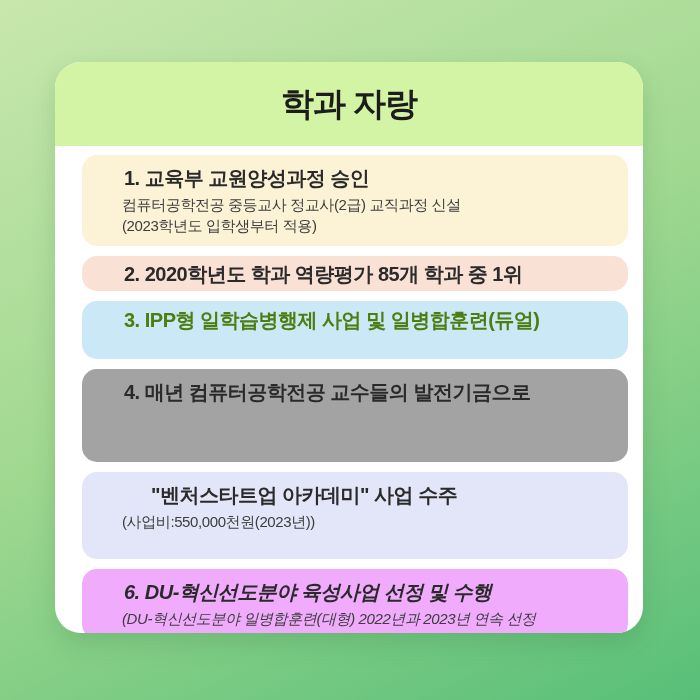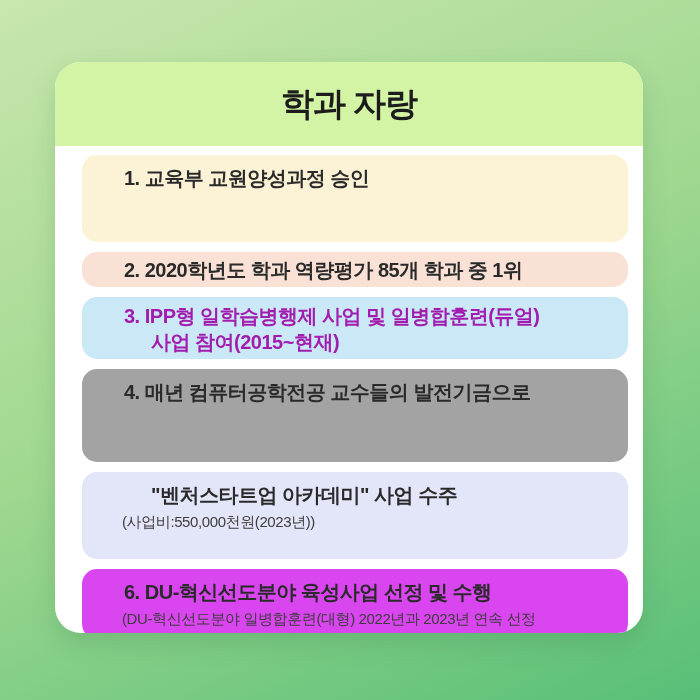--- a/index.html
+++ b/index.html
@@ -89,46 +89,49 @@
 <div class="page" style="background: linear-gradient(155deg, rgb(200, 231, 173) 0%, rgb(160, 216, 144) 48%, rgb(88, 191, 120) 100%);">
   <div class="card" style="background: rgb(255, 255, 255);">
     <div class="card-header" style="background: rgb(211, 244, 164);">
       <h1 style="color: rgb(28, 28, 28);">학과 자랑</h1>
     </div>
     <div class="achievement-list">
         <div class="achievement-box item-1" style="background: rgb(252, 243, 214); color: rgb(42, 42, 42);">
           <div class="item-title">
             <div class="title-line"><span class="item-number">1. </span><span>교육부 교원양성과정 승인</span></div>
           </div>
+          <div class="item-sub">
+            <div class="sub-line">컴퓨터공학전공 중등교사 정교사(2급) 교직과정 신설</div>
+            <div class="sub-line">(2023학년도 입학생부터 적용)</div>
+          </div>
         </div>
         <div class="achievement-box item-2" style="background: rgb(250, 225, 214); color: rgb(42, 42, 42);">
           <div class="item-title">
             <div class="title-line"><span class="item-number">2. </span><span>2020학년도 학과 역량평가 85개 학과 중 1위</span></div>
           </div>
         </div>
-        <div class="achievement-box item-3" style="background: rgb(203, 232, 247); color: #a21caf;">
+        <div class="achievement-box item-3" style="background: rgb(203, 232, 247); color: #4d7c0f;">
           <div class="item-title">
             <div class="title-line"><span class="item-number">3. </span><span>IPP형 일학습병행제 사업 및 일병합훈련(듀얼)</span></div>
-            <div class="title-line cont">사업 참여(2015~현재)</div>
           </div>
         </div>
         <div class="achievement-box item-4" style="background: #a3a3a3; color: rgb(42, 42, 42);">
           <div class="item-title">
             <div class="title-line"><span class="item-number">4. </span><span>매년 컴퓨터공학전공 교수들의 발전기금으로</span></div>
           </div>
         </div>
         <div class="achievement-box item-5" style="background: rgb(227, 229, 248); color: rgb(42, 42, 42);">
           <div class="item-title">
             <div class="title-line cont">"벤처스타트업 아카데미" 사업 수주</div>
           </div>
           <div class="item-sub">
             <div class="sub-line">(사업비:550,000천원(2023년))</div>
           </div>
         </div>
-        <div class="achievement-box item-6" style="background: #d946ef; color: rgb(42, 42, 42);">
+        <div class="achievement-box item-6" style="background: #f0abfc; color: rgb(42, 42, 42); font-style: italic;">
           <div class="item-title">
             <div class="title-line"><span class="item-number">6. </span><span>DU-혁신선도분야 육성사업 선정 및 수행</span></div>
           </div>
           <div class="item-sub">
             <div class="sub-line">(DU-혁신선도분야 일병합훈련(대형) 2022년과 2023년 연속 선정</div>
           </div>
         </div>
       </div>
   </div>
 </div>

